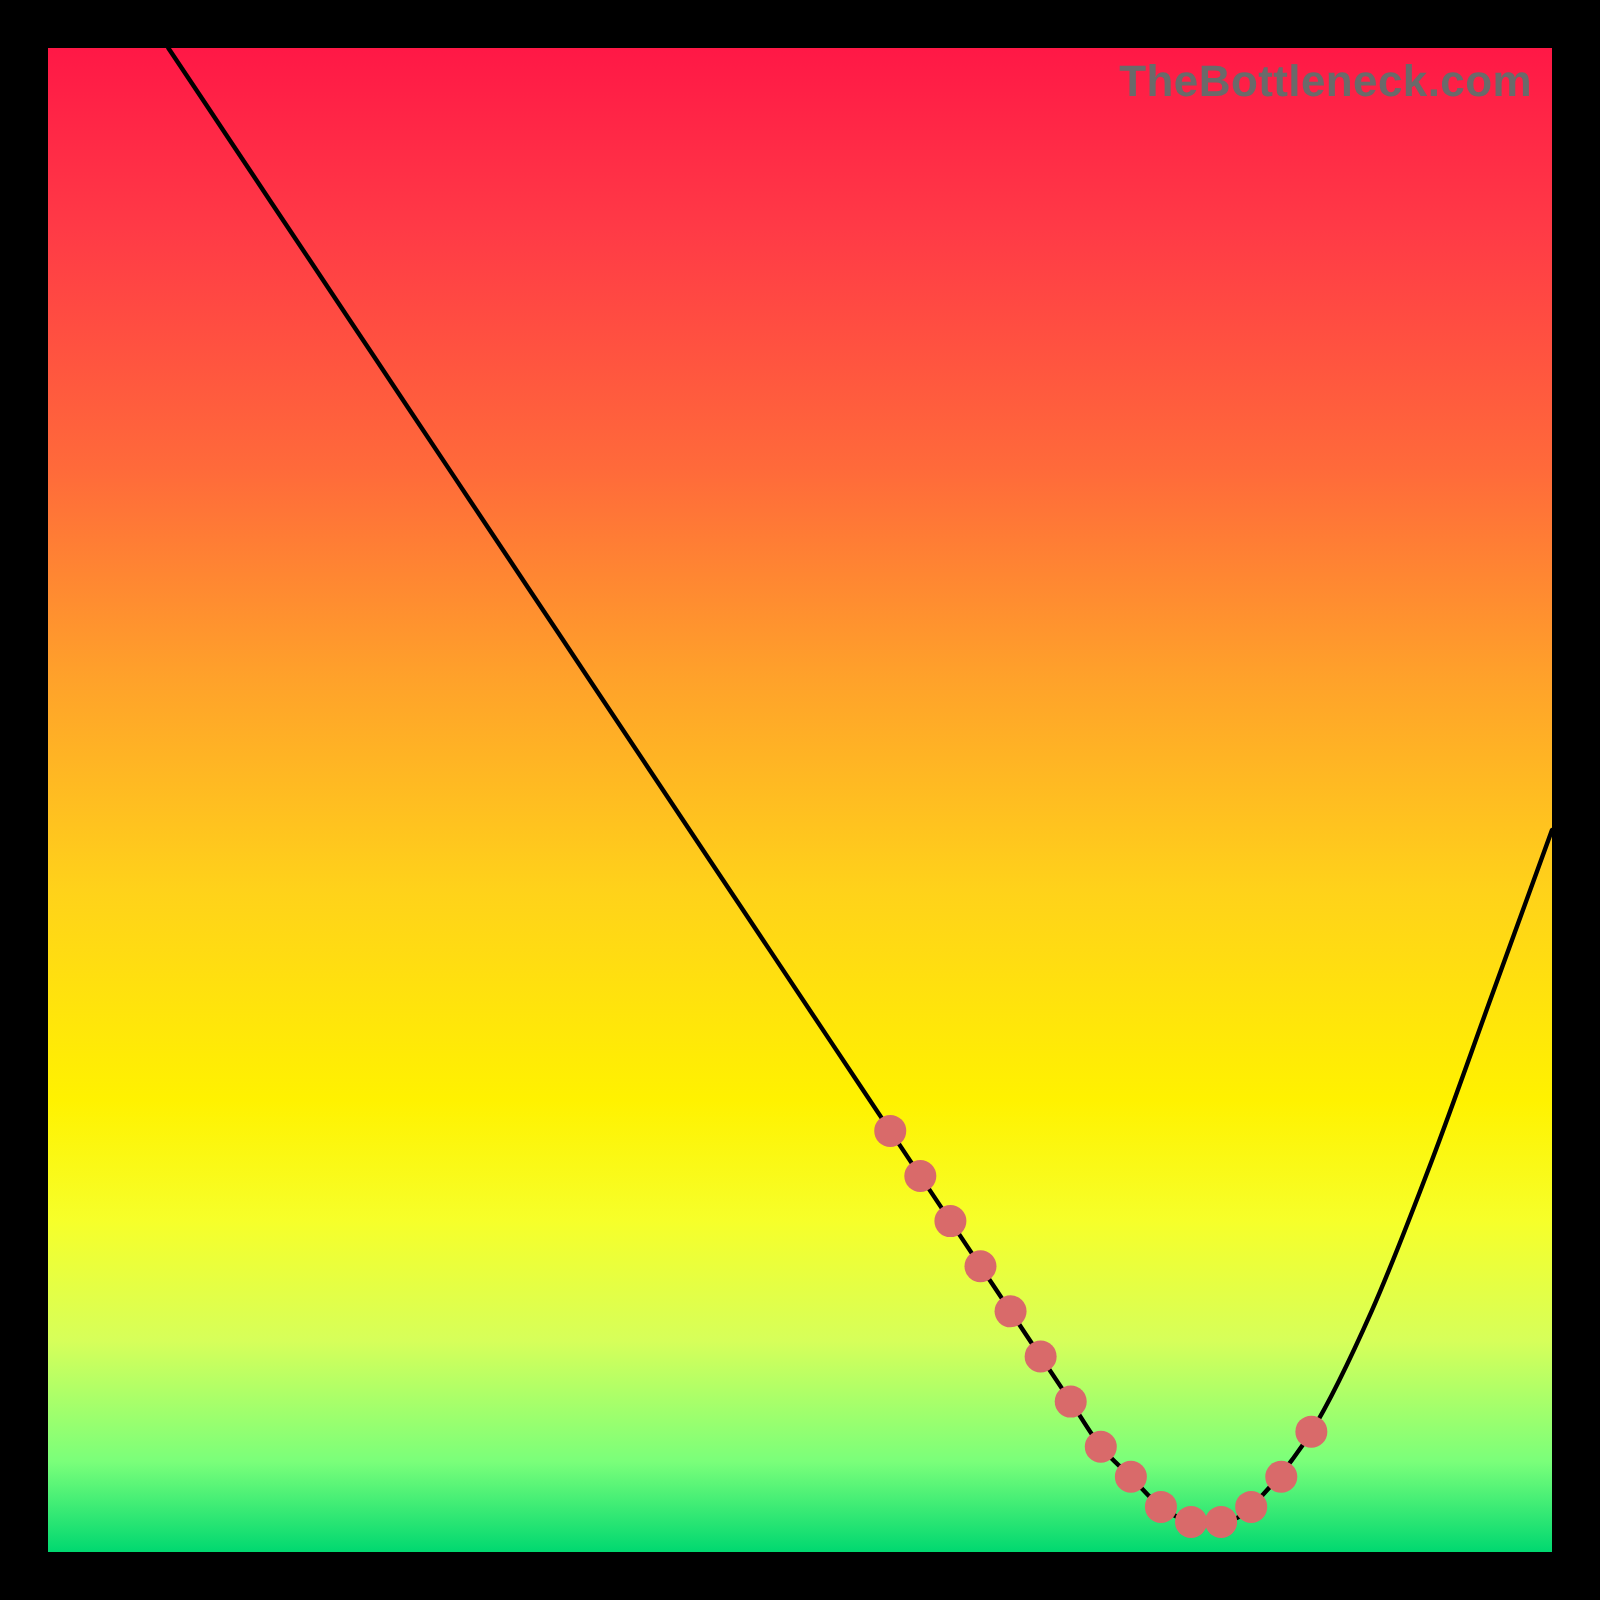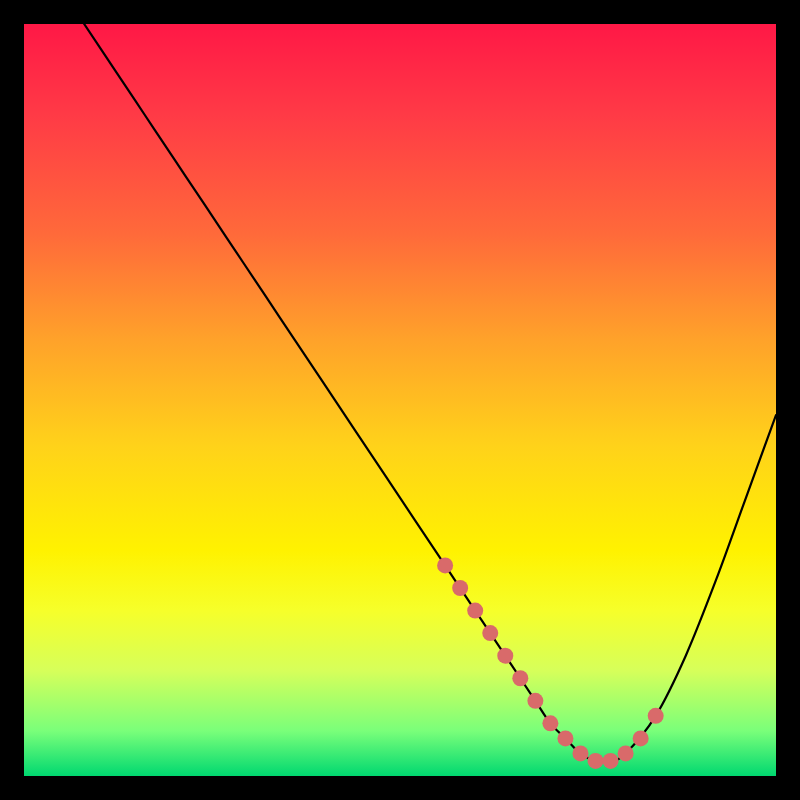--- a/index.html
+++ b/index.html
@@ -64,20 +64,21 @@
   svg.curve circle.pt {
     fill: #d96a6a;
     stroke: none;
   }
 </style>
 </head>
 <body>
 
 <div class="frame">
   <div class="plot">
+    <div class="watermark">TheBottleneck.com</div>
 
     <svg class="curve" viewBox="0 0 752 752" preserveAspectRatio="none">
       <path id="curve-path" d="M 60.160000000000004 0 C 65.17333333333333 7.5200000000000005, 80.21333333333332 30.080000000000005, 90.24 45.120000000000005 C 100.26666666666667 60.160000000000004, 110.29333333333334 75.2, 120.32000000000001 90.24000000000001 C 130.34666666666666 105.28000000000002, 140.37333333333333 120.32000000000001, 150.4 135.36 C 160.42666666666668 150.4, 170.45333333333332 165.44000000000003, 180.48 180.48000000000002 C 190.50666666666666 195.52, 200.53333333333336 210.56000000000003, 210.56000000000003 225.60000000000002 C 220.5866666666667 240.64000000000001, 230.61333333333334 255.67999999999998, 240.64000000000001 270.71999999999997 C 250.66666666666669 285.76, 260.6933333333333 300.8, 270.71999999999997 315.84000000000003 C 280.7466666666666 330.88000000000005, 290.7733333333333 345.91999999999996, 300.8 360.96 C 310.8266666666667 376, 320.85333333333335 391.03999999999996, 330.88 406.08 C 340.90666666666664 421.12, 350.9333333333333 436.15999999999997, 360.96 451.2 C 370.9866666666667 466.24, 381.0133333333333 481.28, 391.04 496.32 C 401.0666666666667 511.36, 411.0933333333334 526.4, 421.12000000000006 541.4399999999999 C 431.1466666666667 556.4799999999999, 443.68 575.28, 451.2 586.56 C 458.71999999999997 597.8399999999999, 461.2266666666667 601.6, 466.24 609.12 C 471.25333333333333 616.64, 476.2666666666667 624.16, 481.28000000000003 631.68 C 486.29333333333335 639.1999999999999, 491.30666666666673 646.72, 496.32000000000005 654.24 C 501.33333333333337 661.76, 506.3466666666667 669.28, 511.36 676.8 C 516.3733333333333 684.3199999999999, 521.3866666666667 693.0933333333334, 526.4 699.36 C 531.4133333333333 705.6266666666667, 536.4266666666666 709.3866666666667, 541.4399999999999 714.4 C 546.4533333333333 719.4133333333333, 551.4666666666667 725.6800000000001, 556.48 729.44 C 561.4933333333333 733.2, 566.5066666666667 735.7066666666667, 571.52 736.96 C 576.5333333333333 738.2133333333334, 581.5466666666667 738.2133333333334, 586.5600000000001 736.96 C 591.5733333333334 735.7066666666667, 594.08 736.96, 601.6 729.44 C 609.12 721.9200000000001, 621.6533333333333 708.1333333333334, 631.68 691.84 C 641.7066666666666 675.5466666666666, 651.7333333333333 654.24, 661.76 631.68 C 671.7866666666666 609.1199999999999, 681.8133333333334 582.8, 691.84 556.48 C 701.8666666666667 530.1600000000001, 711.8933333333333 501.3333333333333, 721.92 473.76 C 731.9466666666666 446.18666666666667, 746.9866666666667 404.8266666666667, 752 391.04"></path>
       <g id="marker-group">
           <circle class="pt" cx="421.12000000000006" cy="541.4399999999999" r="8"></circle>
           <circle class="pt" cx="436.15999999999997" cy="564" r="8"></circle>
           <circle class="pt" cx="451.2" cy="586.56" r="8"></circle>
           <circle class="pt" cx="466.24" cy="609.12" r="8"></circle>
           <circle class="pt" cx="481.28000000000003" cy="631.68" r="8"></circle>
           <circle class="pt" cx="496.32000000000005" cy="654.24" r="8"></circle>

